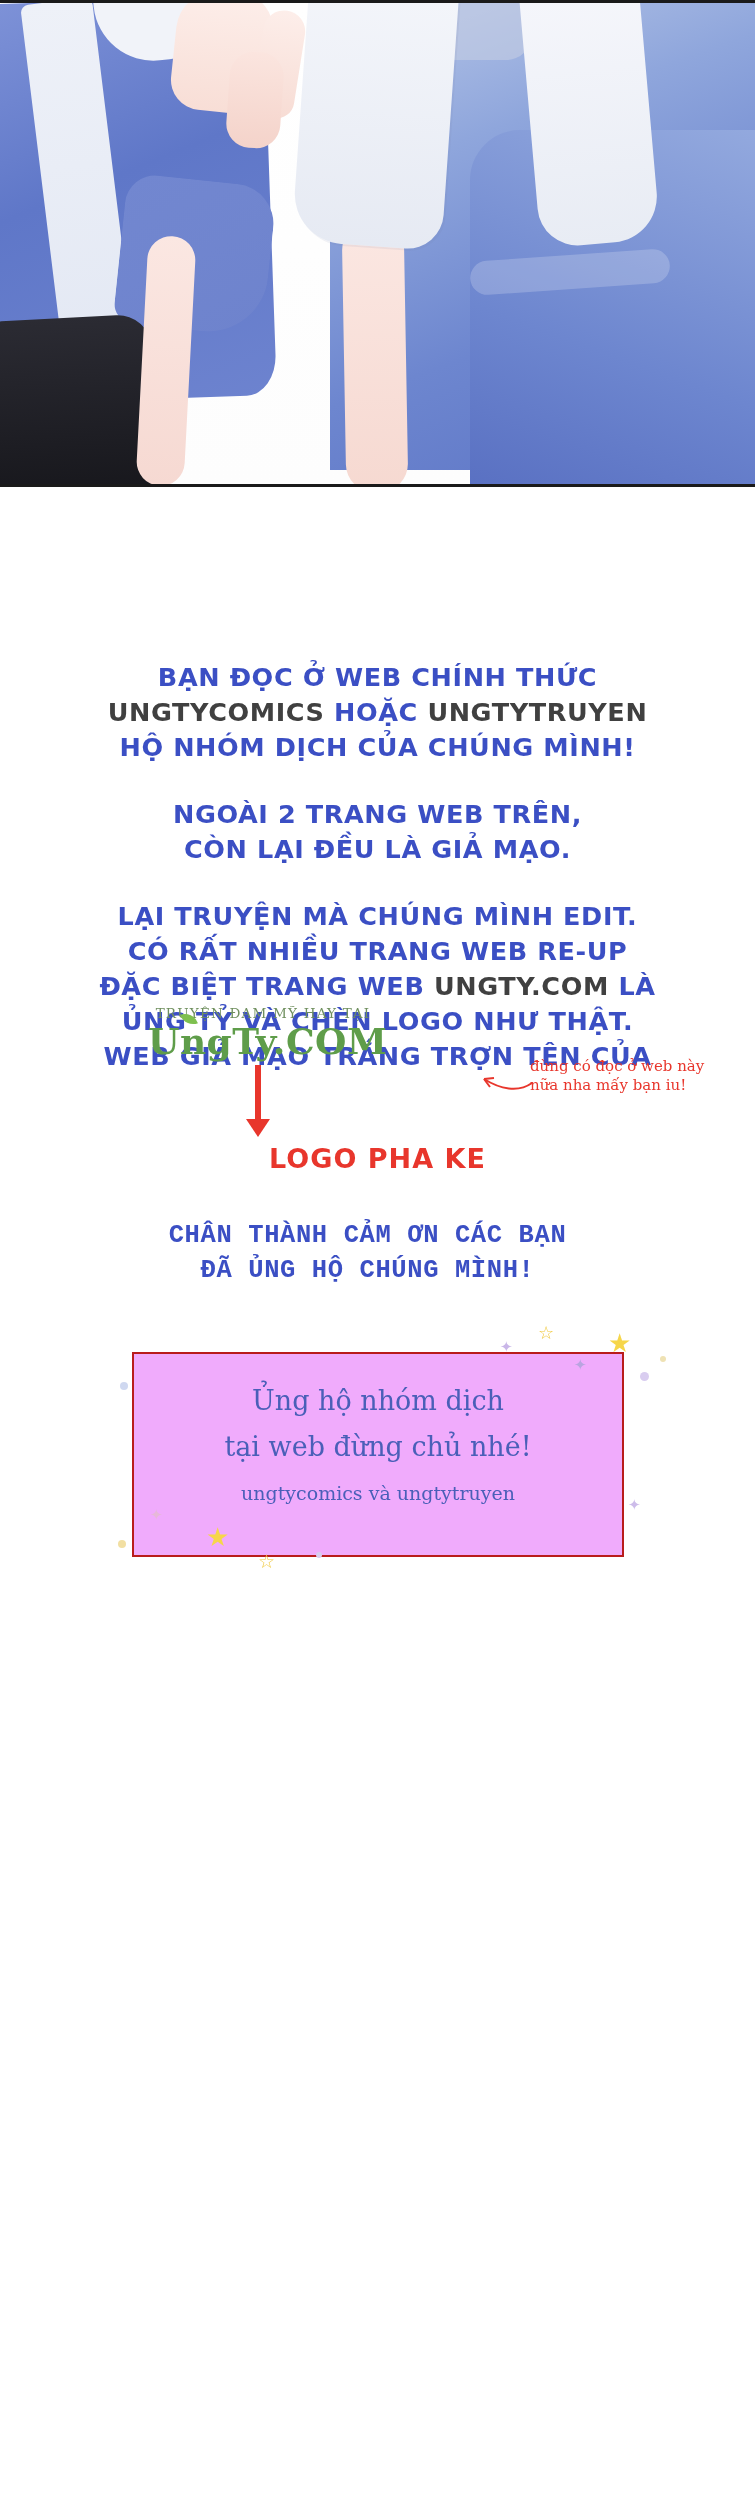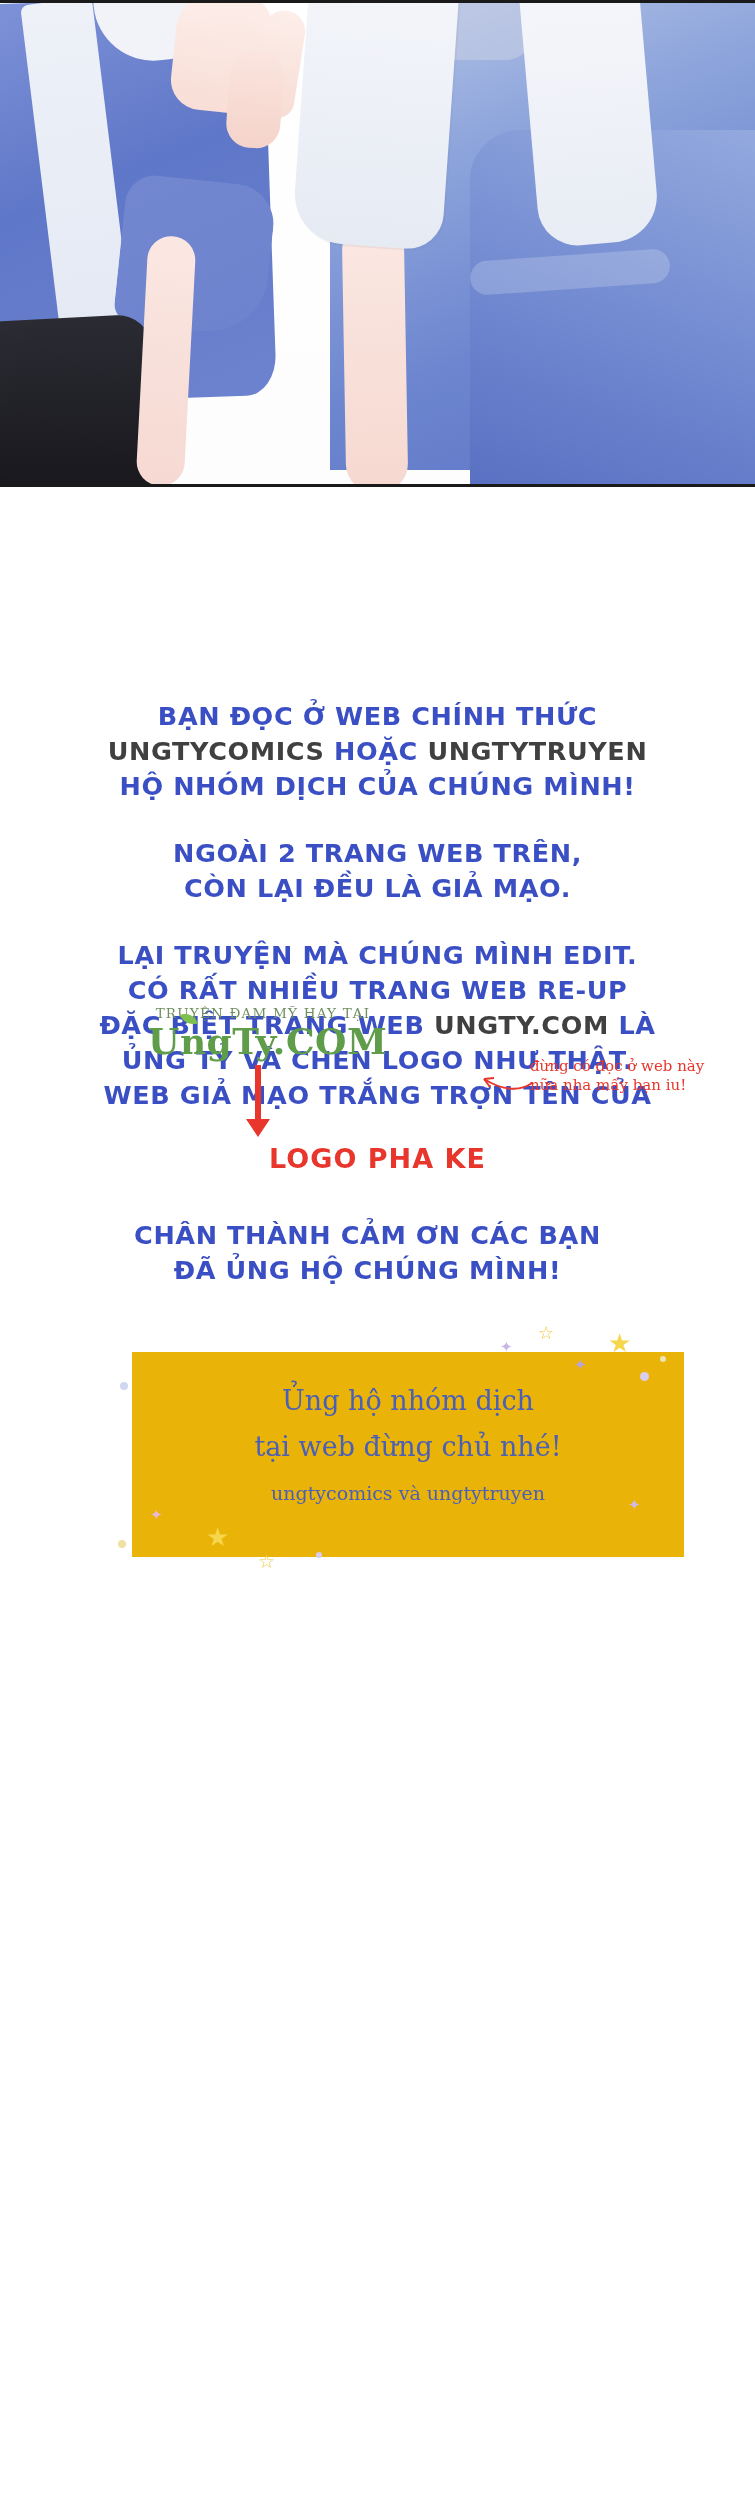--- a/index.html
+++ b/index.html
@@ -218,21 +218,20 @@
   .art-frame-line.bottom { bottom: 0; }
 
   
   .notice {
     position: absolute;
     left: 0;
     top: 660px;
     width: 755px;
     text-align: center;
     font-family: "DejaVu Sans", sans-serif;
-    margin-top: 39px;
   }
   .notice p {
     margin: 0;
     font-size: 25.5px;
     line-height: 35px;
     letter-spacing: 0.6px;
     font-weight: 700;
     color: #3b4fc4;
     text-transform: uppercase;
   }
@@ -336,32 +335,33 @@
     left: 0;
     top: 1218px;
     width: 735px;
     text-align: center;
     color: #3b4fc4;
     font-size: 25.5px;
     line-height: 35px;
     font-weight: 700;
     letter-spacing: 0.6px;
     text-transform: uppercase;
+    font-family: Liberation Mono, monospace;
   }
 
   
   .support-card {
     position: absolute;
     left: 132px;
     top: 1352px;
-    width: 552px;
+    width: 492px;
     height: 205px;
-    border: 2px solid #eab308;
+    border: 2px solid #b91c1c;
     box-sizing: border-box;
-    background: #eab308;
+    background: #f0abfc;
   }
   .support-card .lines {
     padding-top: 24px;
     text-align: center;
     font-family: "DejaVu Serif", serif;
     color: #4a5fb8;
   }
   .support-card .l1 { font-size: 27px; line-height: 46px; }
   .support-card .l2 { font-size: 27px; line-height: 46px; }
   .support-card .l3 { font-size: 19px; line-height: 46px; }

